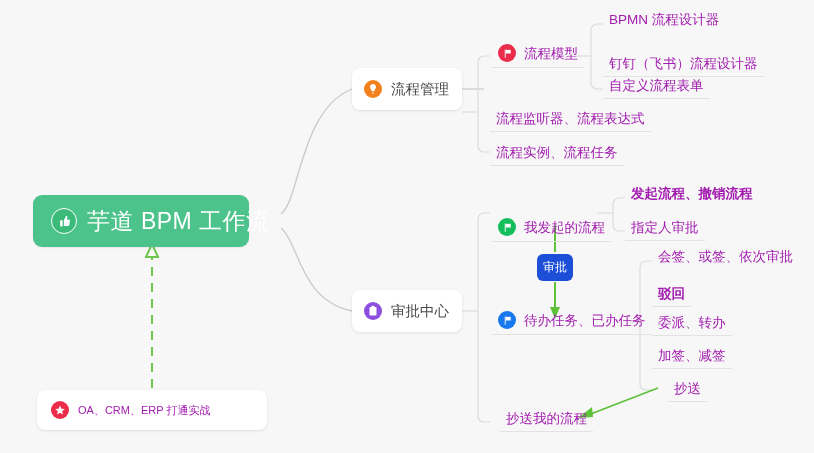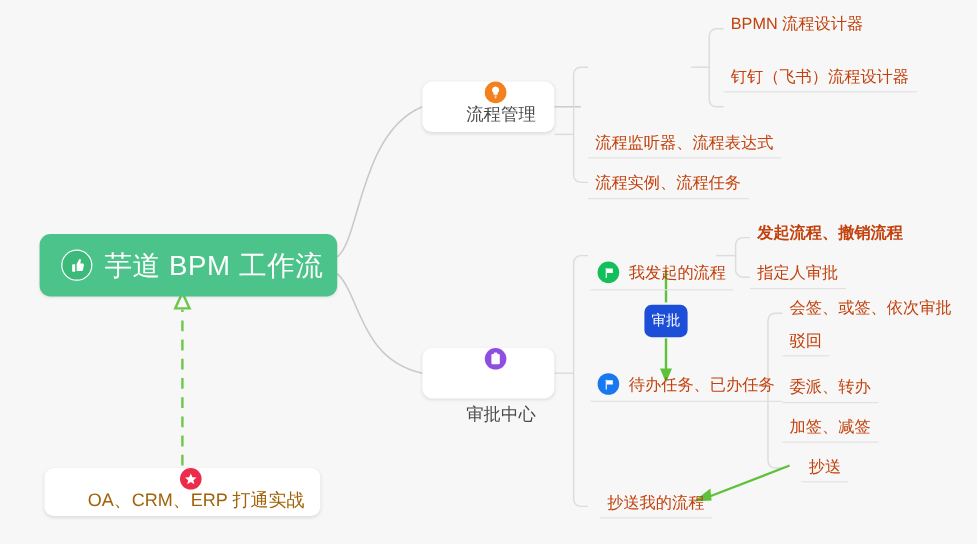--- a/index.html
+++ b/index.html
@@ -22,21 +22,21 @@
     position: absolute;
     left: 0; top: 0;
     width: 814px; height: 453px;
     pointer-events: none;
   }
 
   
   .root-node {
     position: absolute;
     left: 33px; top: 195px;
-    width: 248px; height: 52px;
+    width: 216px; height: 52px;
     background: #4cc38a;
     border-radius: 9px;
     display: flex;
     align-items: center;
     padding-left: 18px;
     box-shadow: 0 1px 2px rgba(0,0,0,0.07);
   }
   .root-node .label {
     color: #ffffff;
     font-size: 23px;
@@ -47,41 +47,40 @@
 
   
   .card {
     position: absolute;
     background: #ffffff;
     border-radius: 8px;
     display: flex;
     align-items: center;
     box-shadow: 0 1px 3px rgba(0,0,0,0.10);
     white-space: nowrap;
-    flex-direction: column;
   }
   .card .label {
     color: #4a4a4a;
     font-size: 14.5px;
     margin-left: 9px;
   }
   .card.mgmt { left: 352px; top: 68px; width: 110px; height: 42px; padding-left: 12px; }
-  .card.center2 { left: 352px; top: 290px; width: 110px; height: 42px; padding-left: 12px; gap: 28px; }
+  .card.center2 { left: 352px; top: 290px; width: 110px; height: 42px; padding-left: 12px; }
   .card.bottom { left: 37px; top: 390px; width: 230px; height: 40px; padding-left: 14px; }
-  .card.bottom .label { font-size: 15px; color: #a16207; }
+  .card.bottom .label { font-size: 11px; color: #a21caf; }
 
   
   .leaf {
     position: absolute;
     display: flex;
     align-items: center;
     white-space: nowrap;
     border-bottom: 1px solid #e2e2e2;
     padding: 0 6px 5px 6px;
-    color: #c2410c;
+    color: #a21caf;
     font-size: 13.5px;
     line-height: 15px;
   }
   .leaf.noline { border-bottom: none; }
   .leaf .label { margin-left: 8px; }
   .leaf.plain .label { margin-left: 0; }
 
   
   .pill {
     position: absolute;
@@ -170,26 +169,38 @@
     <span class="ibadge orange">
       <svg width="12" height="12" viewBox="0 0 24 24" fill="#ffffff">
         <path d="M12 2a6 6 0 0 0-3.5 10.9V15a1 1 0 0 0 1 1h5a1 1 0 0 0 1-1v-2.1A6 6 0 0 0 12 2z"></path>
         <rect x="10" y="17.3" width="4" height="1.7" rx="0.8"></rect>
         <rect x="10.5" y="20" width="3" height="1.6" rx="0.8"></rect>
       </svg>
     </span>
     <span class="label">流程管理</span>
   </div>
 
+  <div class="leaf" style="left:492px; top:44px;">
+    <span class="ibadge red">
+      <svg width="11" height="11" viewBox="0 0 24 24" fill="#ffffff">
+        <path d="M6 3h2v18H6z"></path>
+          <path d="M8 4h11v8H8z"></path>
+      </svg>
+    </span>
+    <span class="label">流程模型</span>
+  </div>
 
   <div class="leaf plain noline" style="left:603px; top:12px;">
     <span class="label">BPMN 流程设计器</span>
   </div>
   <div class="leaf plain" style="left:603px; top:56px;">
     <span class="label">钉钉（飞书）流程设计器</span>
+  </div>
+  <div class="leaf plain" style="left:603px; top:78px;">
+    <span class="label">自定义流程表单</span>
   </div>
 
   <div class="leaf plain" style="left:490px; top:111px;">
     <span class="label">流程监听器、流程表达式</span>
   </div>
   <div class="leaf plain" style="left:490px; top:145px;">
     <span class="label">流程实例、流程任务</span>
   </div>
 
   <div class="card center2">
@@ -225,21 +236,21 @@
         <path d="M6 3h2v18H6z"></path>
           <path d="M8 4h11v8H8z"></path>
       </svg>
     </span>
     <span class="label">待办任务、已办任务</span>
   </div>
 
   <div class="leaf plain noline" style="left:652px; top:249px;">
     <span class="label">会签、或签、依次审批</span>
   </div>
-  <div class="leaf plain" style="left:652px; top:276px;">
+  <div class="leaf plain" style="left:652px; top:286px;font-weight:bold;">
     <span class="label">驳回</span>
   </div>
   <div class="leaf plain" style="left:652px; top:315px;">
     <span class="label">委派、转办</span>
   </div>
   <div class="leaf plain" style="left:652px; top:348px;">
     <span class="label">加签、减签</span>
   </div>
   <div class="leaf plain" style="left:668px; top:381px;">
     <span class="label">抄送</span>

